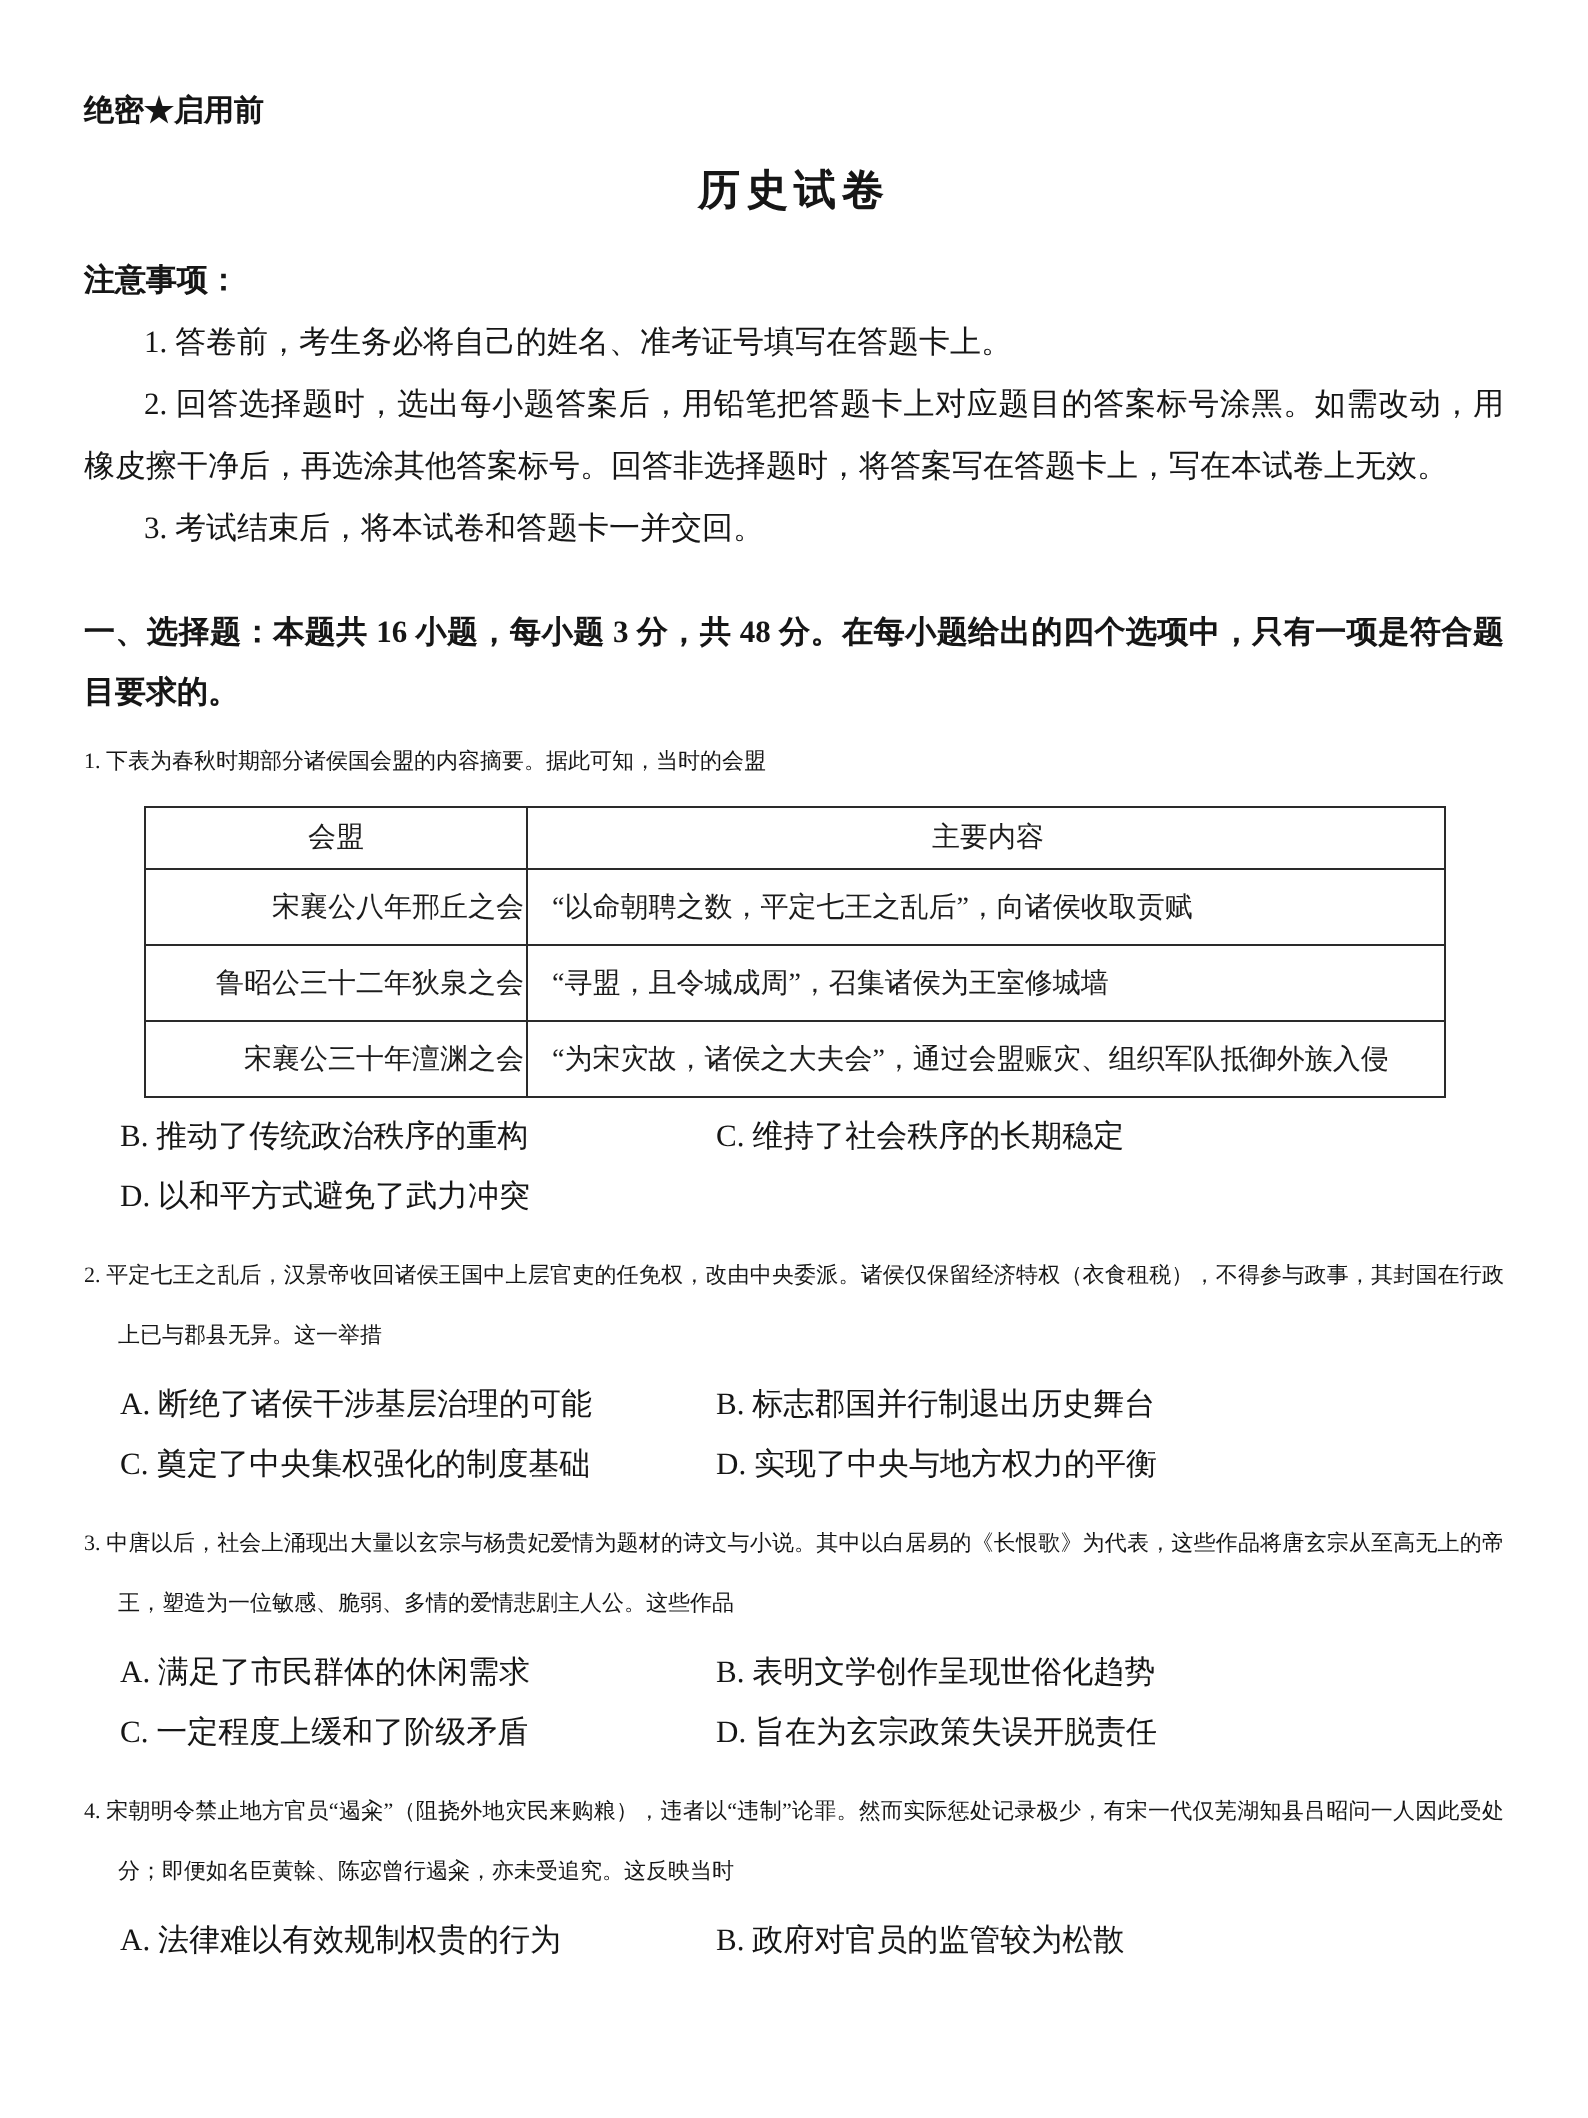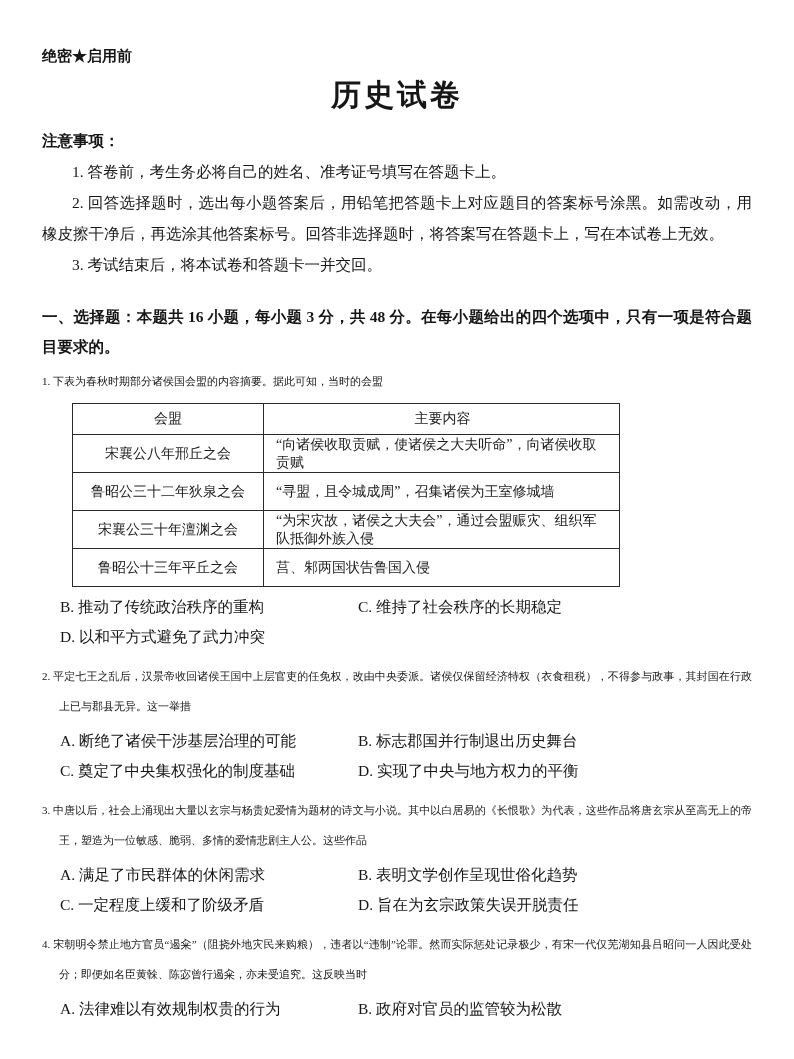--- a/index.html
+++ b/index.html
@@ -13,21 +13,21 @@
     font-family: "Liberation Serif", "DejaVu Serif", serif;
     padding: 46px 42px 0 42px;
     overflow: hidden;
   }
   .classified {
     font-weight: bold;
     font-size: 15px;
     line-height: 20px;
   }
   .title {
-    font-size: 30px;
+    font-size: 21px;
     font-weight: bold;
     text-align: center;
     margin: 8px 0 0 0;
     line-height: 42px;
     letter-spacing: 3px;
   }
   .notice-heading {
     font-weight: bold;
     font-size: 15.5px;
     margin-top: 10px;
@@ -54,31 +54,31 @@
   }
   .hang {
     padding-left: 17px;
     text-indent: -17px;
     text-align: justify;
     margin-top: 9px;
   }
   .q-table {
     border-collapse: collapse;
     margin: 7px 0 0 30px;
-    width: 548px;
+    width: 651px;
     font-size: 14px;
     color: #1c1c1c;
   }
   .q-table th, .q-table td {
     border: 1px solid #2a2a2a;
     font-weight: normal;
   }
   .q-table th { height: 31px; text-align: center; }
   .q-table td { height: 38px; }
-  .col-alliance { width: 191px; text-align: center; }
+  .col-alliance { width: 191px; text-align: right; }
   .col-content { padding: 0 10px 0 12px; text-align: left; }
   .options {
     display: grid;
     grid-template-columns: 298px 1fr;
     padding-left: 18px;
     font-size: 15.5px;
     line-height: 30px;
     margin-top: 5px;
   }
   .option { white-space: nowrap; }
@@ -118,33 +118,29 @@
   <table class="q-table">
     <thead>
       <tr>
         <th class="col-alliance">会盟</th>
         <th class="col-content">主要内容</th>
       </tr>
     </thead>
     <tbody>
       <tr>
         <td class="col-alliance">宋襄公八年邢丘之会</td>
-        <td class="col-content">“向诸侯收取贡赋，使诸侯之大夫听命”，向诸侯收取贡赋</td>
+        <td class="col-content">“以命朝聘之数，平定七王之乱后”，向诸侯收取贡赋</td>
       </tr>
       <tr>
         <td class="col-alliance">鲁昭公三十二年狄泉之会</td>
         <td class="col-content">“寻盟，且令城成周”，召集诸侯为王室修城墙</td>
       </tr>
       <tr>
         <td class="col-alliance">宋襄公三十年澶渊之会</td>
         <td class="col-content">“为宋灾故，诸侯之大夫会”，通过会盟赈灾、组织军队抵御外族入侵</td>
-      </tr>
-      <tr>
-        <td class="col-alliance">鲁昭公十三年平丘之会</td>
-        <td class="col-content">莒、邾两国状告鲁国入侵</td>
       </tr>
     </tbody>
   </table>
   <div class="options">
     <span class="option">B. 推动了传统政治秩序的重构</span>
     <span class="option">C. 维持了社会秩序的长期稳定</span>
     <span class="option">D. 以和平方式避免了武力冲突</span>
   </div>
 
   <p class="stem hang">2. 平定七王之乱后，汉景帝收回诸侯王国中上层官吏的任免权，改由中央委派。诸侯仅保留经济特权（衣食租税），不得参与政事，其封国在行政上已与郡县无异。这一举措</p>

